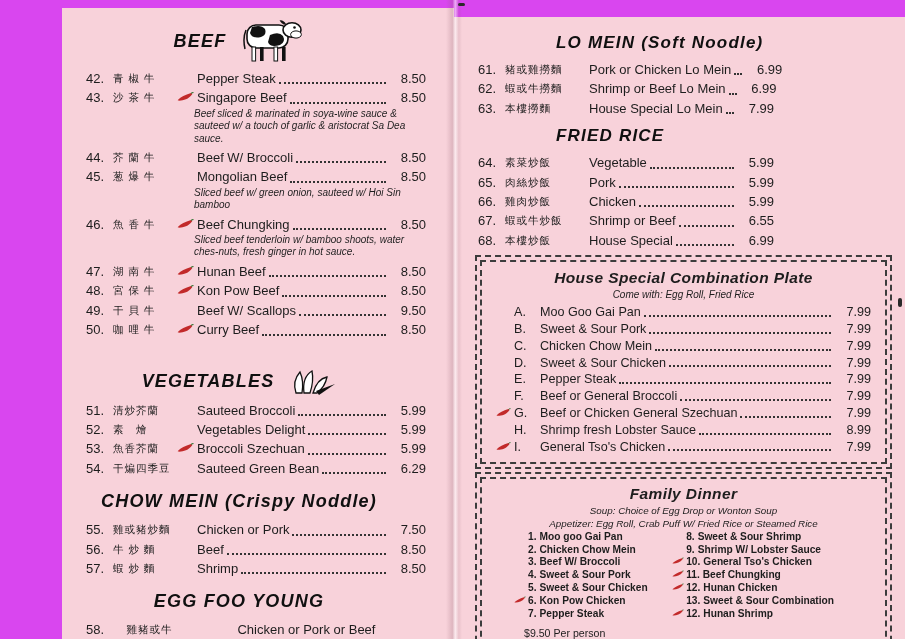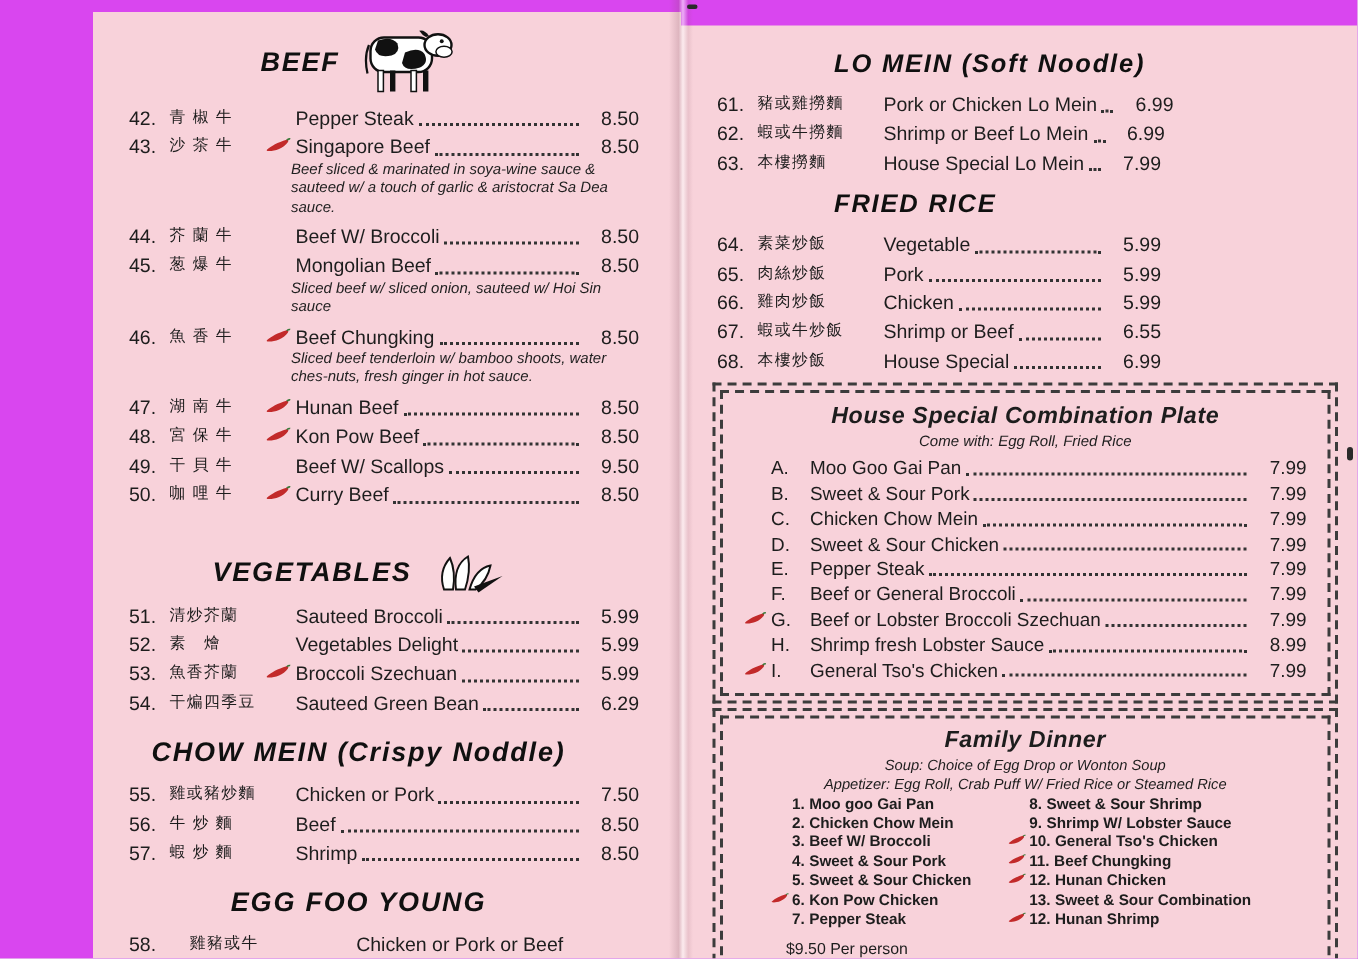--- a/index.html
+++ b/index.html
@@ -127,21 +127,21 @@
   </div>
 
   <div class="item-row">
     <span class="num">45.</span>
     <span class="cn">葱 爆 牛</span>
     <span class="pepper-slot"></span>
     <span class="nm">Mongolian Beef</span>
     <span class="dots"></span>
     <span class="price">8.50</span>
   </div>
-  <div class="desc">Sliced beef w/ sliced onion, sauteed w/ Hoi Sin sauce</div>
+  <div class="desc">Sliced beef w/ green onion, sauteed w/ Hoi Sin bamboo</div>
 
   <div class="item-row">
     <span class="num">46.</span>
     <span class="cn">魚 香 牛</span>
     <span class="pepper-slot">
               <span class="pepper"><svg width="17" height="10" viewBox="0 0 17 10">
                   <path d="M1.3 8.6 C5 9 11.5 7.6 15 2.6 C15.6 1.7 15 .8 14 1.1 C8.2 2.8 3.6 5.4 1.1 7.7 C.6 8.2 .8 8.5 1.3 8.6 Z" fill="#c22a2a"></path>
                   <path d="M14.2 1.5 C15 .7 15.8 .4 16.5 .6" stroke="#3a7a3a" stroke-width="1.1" fill="none"></path>
                 </svg></span>
             </span>
@@ -460,21 +460,21 @@
   </div>
 
   <div class="combo-row">
     <span class="pepper-slot">
               <span class="pepper"><svg width="15" height="9" viewBox="0 0 17 10">
                   <path d="M1.3 8.6 C5 9 11.5 7.6 15 2.6 C15.6 1.7 15 .8 14 1.1 C8.2 2.8 3.6 5.4 1.1 7.7 C.6 8.2 .8 8.5 1.3 8.6 Z" fill="#c22a2a"></path>
                   <path d="M14.2 1.5 C15 .7 15.8 .4 16.5 .6" stroke="#3a7a3a" stroke-width="1.1" fill="none"></path>
                 </svg></span>
             </span>
     <span class="combo-label">G.</span>
-    <span class="nm">Beef or Lobster Broccoli Szechuan</span>
+    <span class="nm">Beef or Chicken General Szechuan</span>
     <span class="dots"></span>
     <span class="price">7.99</span>
   </div>
 
   <div class="combo-row">
     <span class="pepper-slot"></span>
     <span class="combo-label">H.</span>
     <span class="nm">Shrimp fresh Lobster Sauce</span>
     <span class="dots"></span>
     <span class="price">8.99</span>

